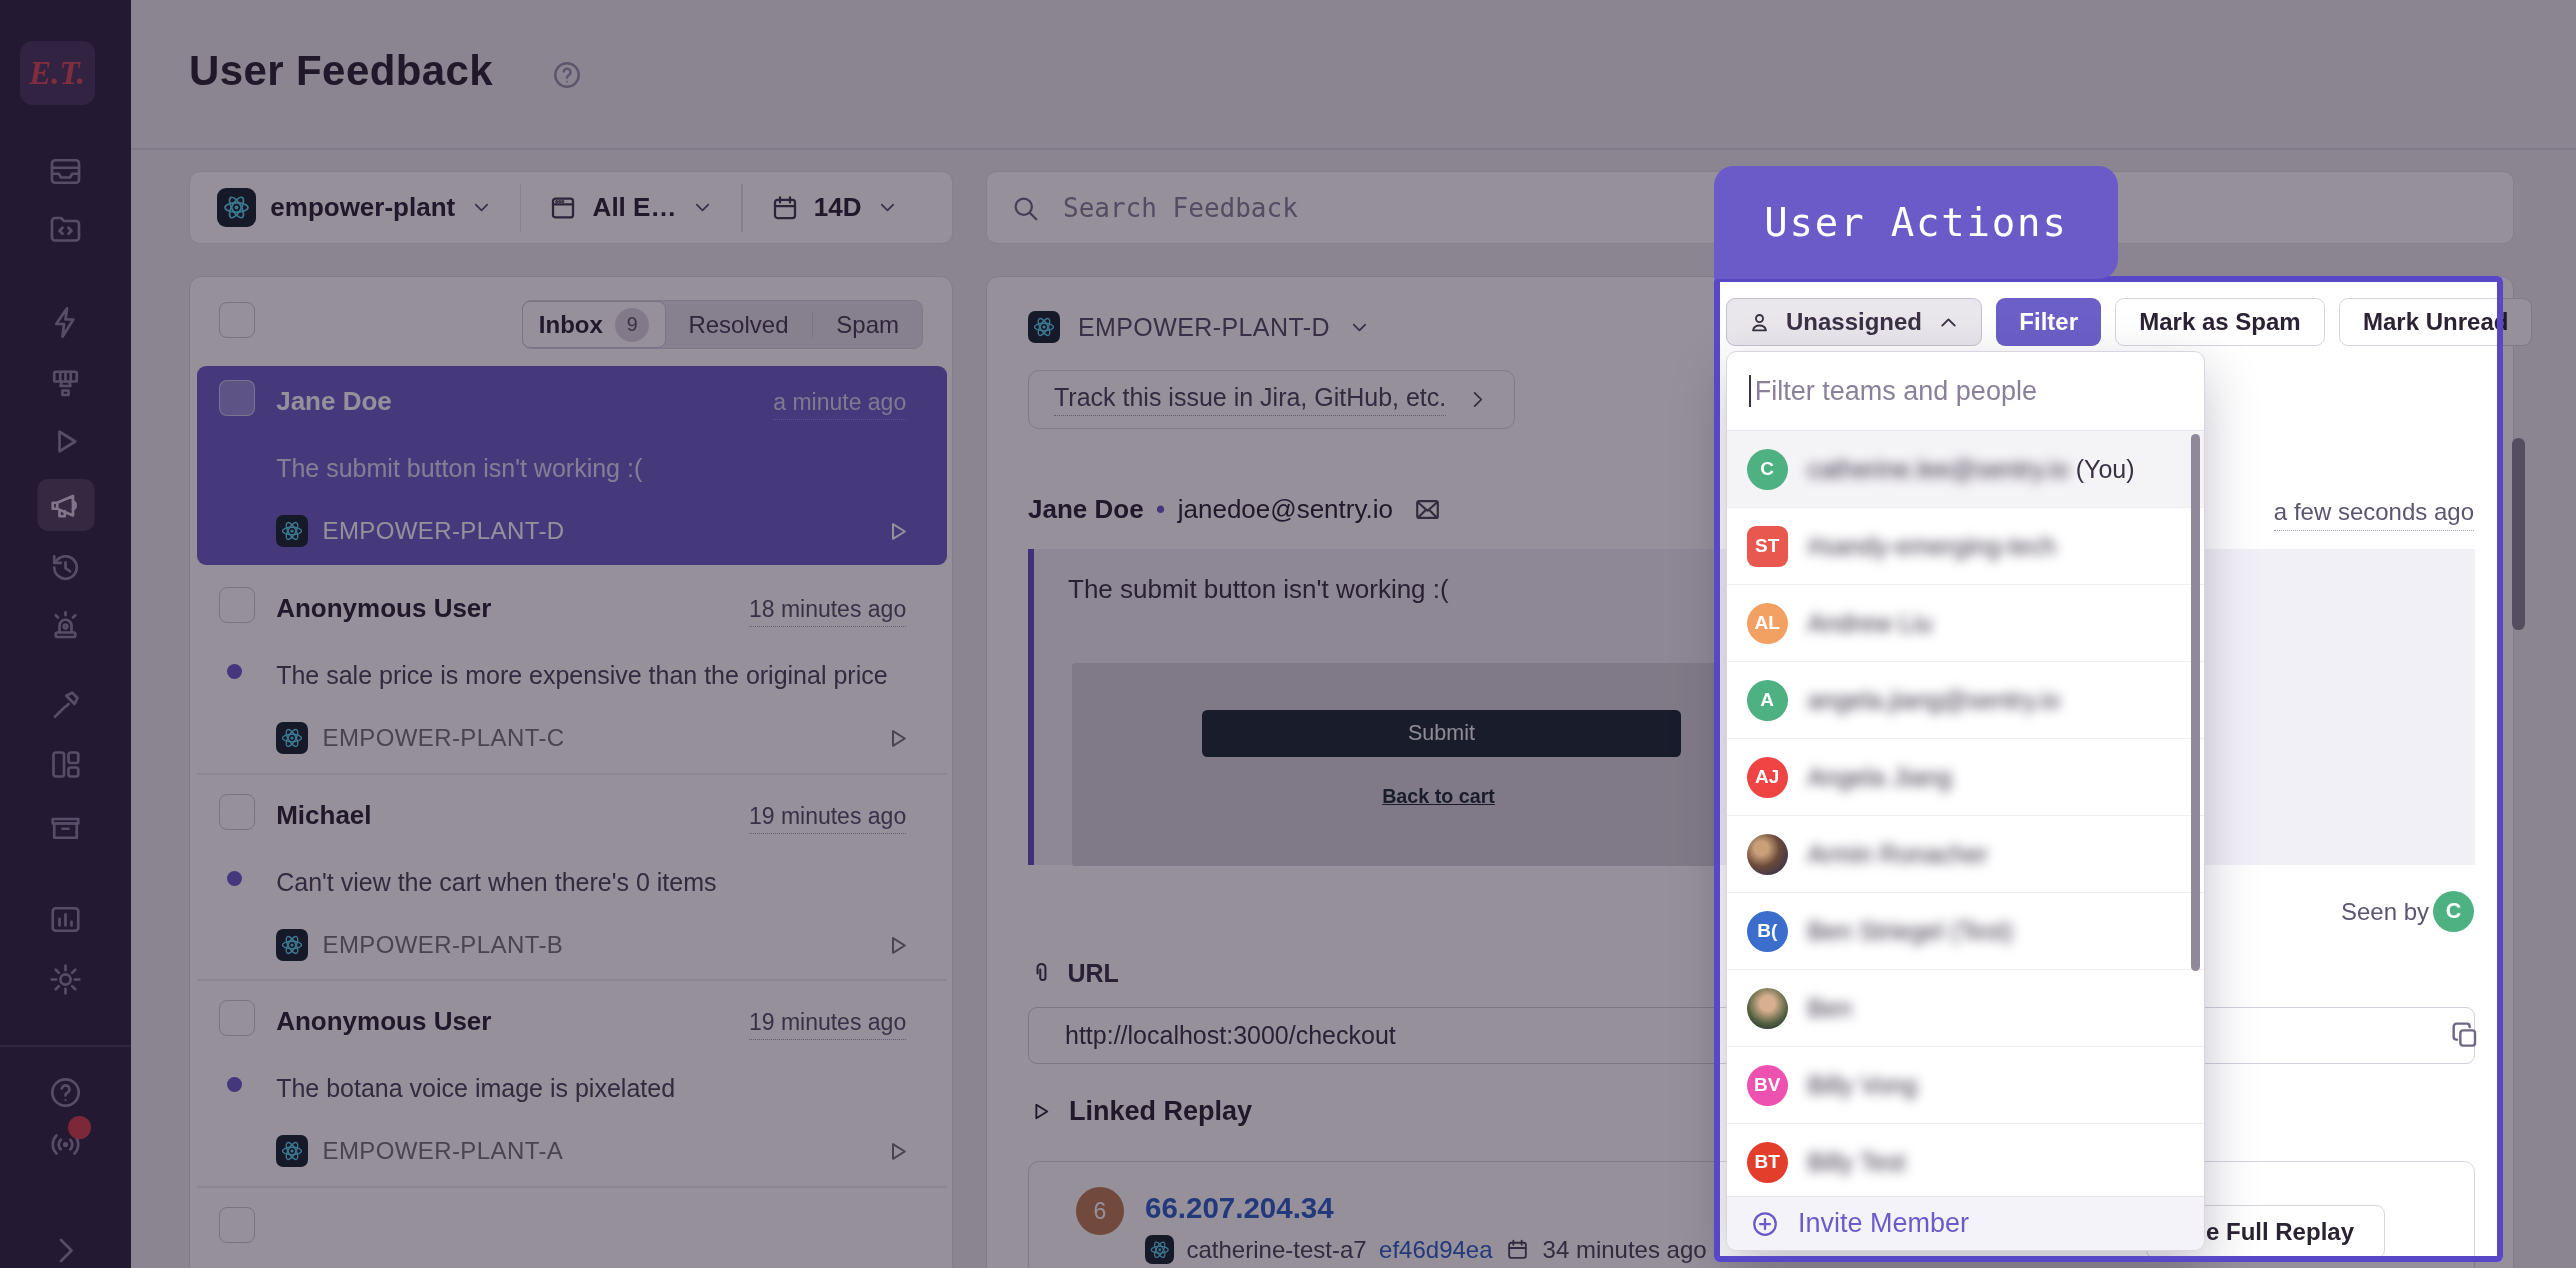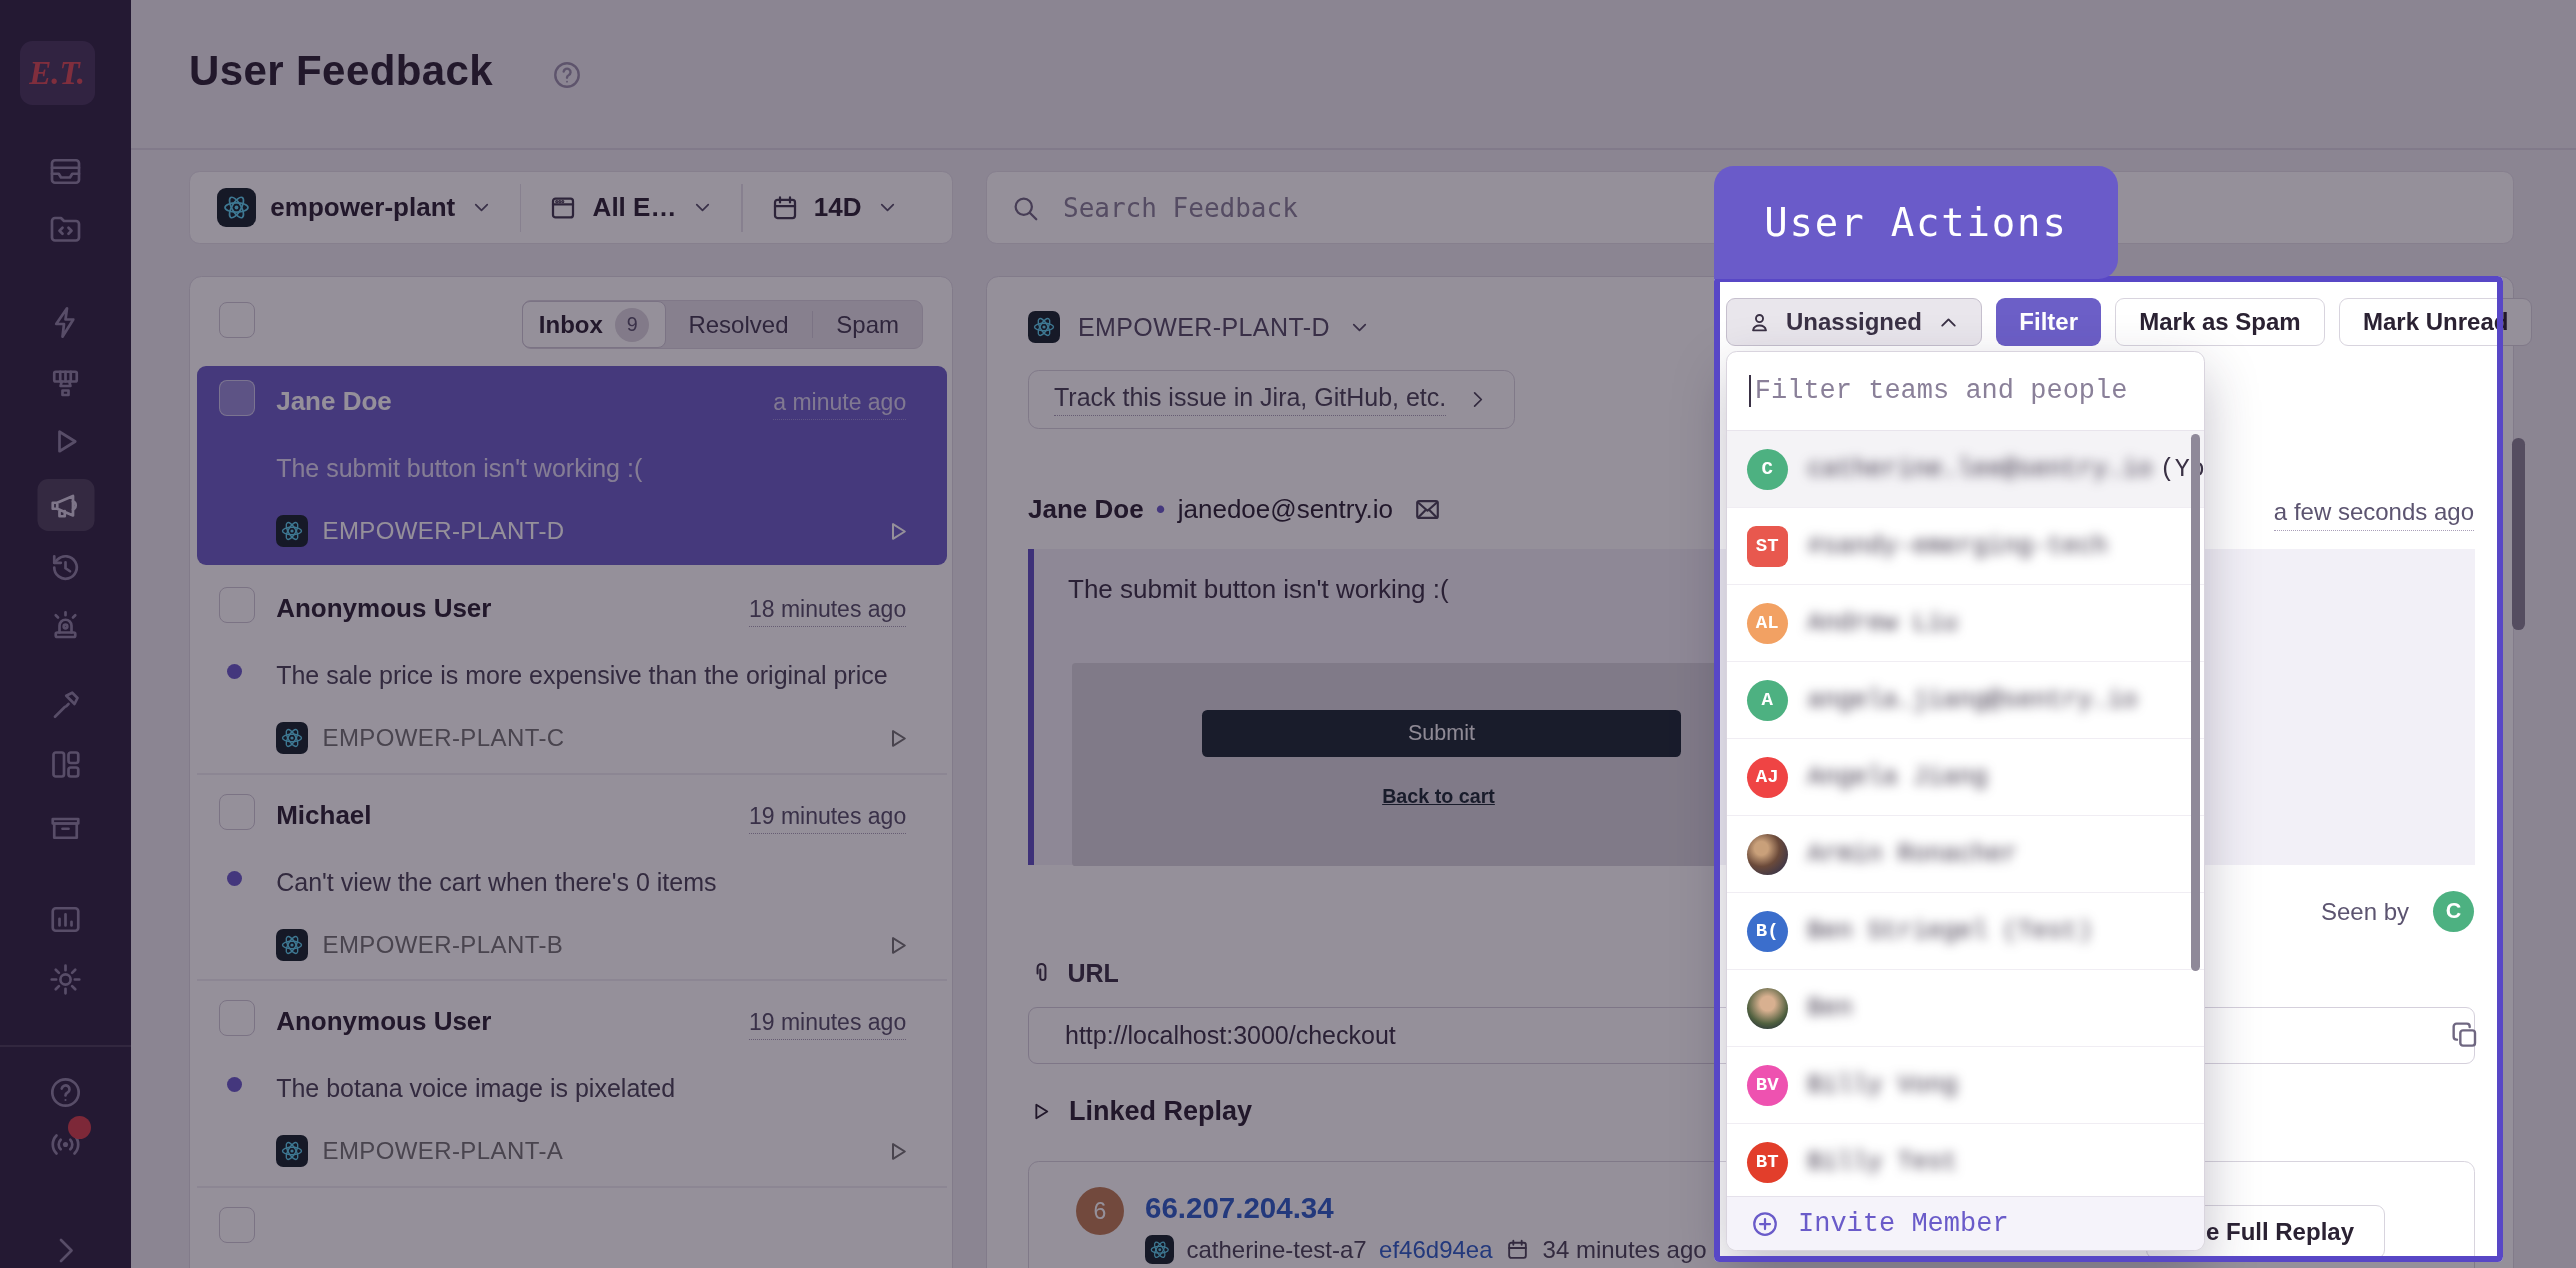--- a/index.html
+++ b/index.html
@@ -94,21 +94,21 @@
   #sender-row .mailico svg{width:29px;height:29px;}
   #detail-time{position:absolute;right:39px;top:221px;font-size:24px;color:#5C5470;border-bottom:1.8px dotted #A99FB8;padding-bottom:3.6px;}
 
   #quote{position:absolute;left:41px;top:272px;width:1447px;height:316px;background:#F2F0F7;border-left:6.3px solid #5F51C2;box-sizing:border-box;}
   #quote .qtext{position:absolute;left:34px;top:25px;font-size:26px;color:#3A3145;}
   #shot{position:absolute;left:38px;top:114px;width:645px;height:203px;background:#D9D7DE;border-radius:3.6px;}
   #shot-submit{position:absolute;left:130px;top:47px;width:479px;height:47px;background:#1A2933;border-radius:5.4px;
                color:#F4F4F6;font-size:21.5px;display:flex;align-items:center;justify-content:center;}
   #shot-back{position:absolute;left:0;top:122px;width:100%;text-align:center;font-size:19.7px;color:#1A2933;
              text-decoration:underline;font-weight:bold;padding-left:44px;}
-  #seen-row{position:absolute;right:39px;top:614px;display:flex;align-items:center;gap:24px;font-size:24px;color:#5C5470;}
+  #seen-row{position:absolute;right:39px;top:614px;display:flex;align-items:center;gap:4px;font-size:24px;color:#5C5470;}
   #seen-row .savatar{width:41px;height:41px;border-radius:50%;background:#4DB181;color:#fff;font-size:21.5px;font-weight:bold;
                      display:flex;align-items:center;justify-content:center;}
 
   #url-label{position:absolute;left:41px;top:682px;display:flex;align-items:center;gap:12.5px;font-size:25px;font-weight:bold;color:#3A3145;}
   #url-label svg{width:27px;height:27px;}
   #url-input{position:absolute;left:41px;top:730px;width:1447px;height:57px;border:1.8px solid #D5D0DC;border-radius:9px;
              box-sizing:border-box;display:flex;align-items:center;font-size:25px;color:#3A3145;padding:0 36px;}
   #url-copy{position:absolute;right:32px;top:742px;color:#6F6781;}
   #url-copy svg{width:32px;height:32px;}
 
@@ -136,21 +136,21 @@
 
   #actions-row{position:absolute;left:1726px;top:298px;display:flex;gap:14.3px;align-items:center;z-index:10;}
   #assignee-btn{height:48px;background:#E9E6EC;border:1.8px solid #C6C0CE;border-radius:9px;display:flex;align-items:center;
                 gap:14.3px;padding:0 19.7px;font-size:24px;font-weight:600;color:#3A3145;box-sizing:border-box;}
   #assignee-btn svg{width:25px;height:25px;}
   .act-btn{height:48px;border-radius:9px;display:flex;align-items:center;padding:0 23px;font-size:24px;font-weight:bold;box-sizing:border-box;}
   .act-btn.primary{background:#6C5FC7;color:#fff;}
   .act-btn.plain{background:#fff;border:1.8px solid #D8D4DE;color:#2B2233;}
 
   #assignee-dd{position:absolute;left:1726px;top:351px;width:479px;height:900px;background:#fff;border:1.8px solid #D9D4DE;
-               border-radius:10.7px;box-sizing:border-box;box-shadow:0 21.5px 54px rgba(40,30,60,.28);z-index:10;overflow:hidden;font-family:Liberation Mono, monospace;}
+               border-radius:10.7px;box-sizing:border-box;box-shadow:0 21.5px 54px rgba(40,30,60,.28);z-index:10;overflow:hidden;}
   #dd-filter{height:79px;display:flex;align-items:center;padding:0 21.5px;border-bottom:1.8px solid #E8E4EC;box-sizing:border-box;}
   #dd-caret{width:2.7px;height:32px;background:#3A3145;margin-right:3.6px;}
   #dd-filter .ph{font-size:27px;color:#8A8099;}
   .dd-row{height:77px;display:flex;align-items:center;gap:19.7px;padding:0 19.7px;border-bottom:1.8px solid #F0EDF3;box-sizing:border-box;}
   .dd-row.hov{background:#F4F3F6;}
   .avatar{width:41px;height:41px;border-radius:50%;color:#fff;font-size:19px;font-weight:bold;
           display:flex;align-items:center;justify-content:center;flex:0 0 auto;}
   .avatar.sq{border-radius:9px;}
   .avatar.photo-a{background:radial-gradient(circle at 35% 35%,#C9A07A 18%,#6B4A3A 48%,#3D3648 80%);}
   .avatar.photo-b{background:radial-gradient(circle at 50% 38%,#D8B090 22%,#50603F 62%,#27323C 88%);}

